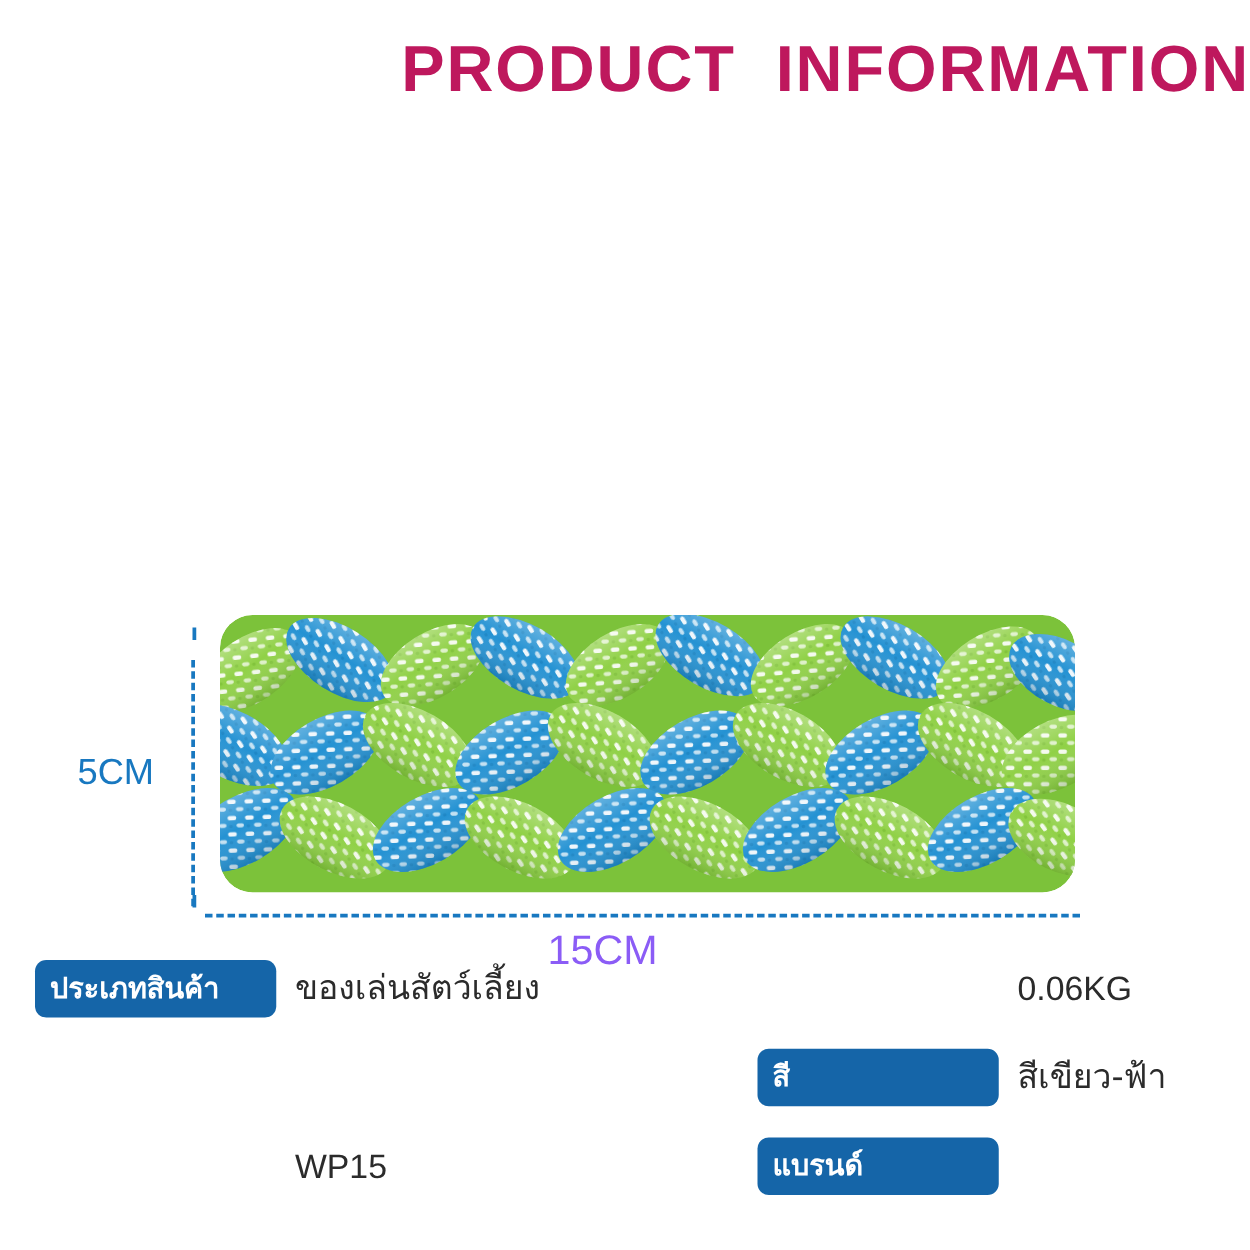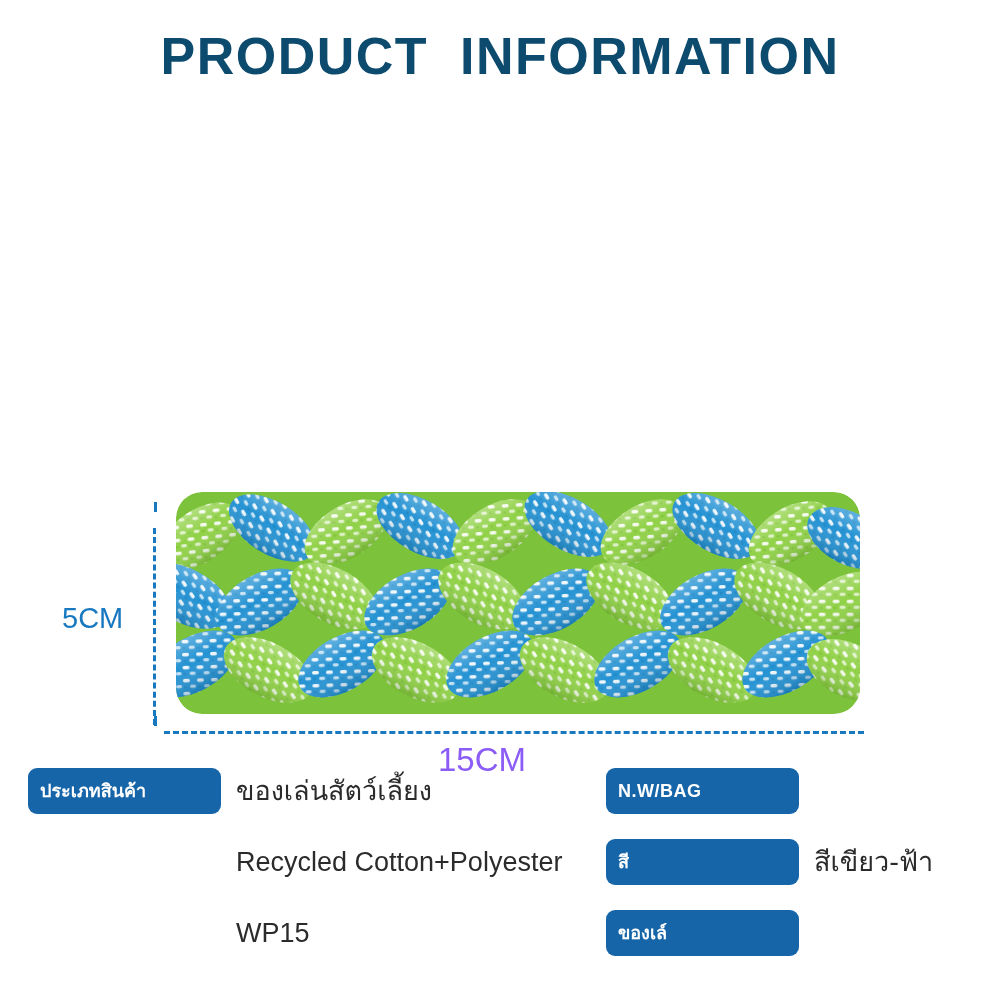--- a/index.html
+++ b/index.html
@@ -14,22 +14,22 @@
     overflow: hidden;
     position: relative;
   }
 
   
   #page-title {
     position: absolute;
     top: 26px;
     left: 0;
     width: 1000px;
-    text-align: center;
-    color: #0c4a6e;
+    text-align: right;
+    color: #be185d;
     font-size: 52px;
     font-weight: bold;
     letter-spacing: 1.5px;
     font-family: "Liberation Sans", "DejaVu Sans", sans-serif;
     white-space: pre;
   }
 
   
   #figure-area {
     position: absolute;
@@ -124,21 +124,21 @@
   }
   .spec-badge {
     position: absolute;
     left: 0;
     top: 0;
     width: 193px;
     height: 46px;
     background: #1565a8;
     border-radius: 9px;
     color: #ffffff;
-    font-size: 18px;
+    font-size: 23px;
     font-weight: bold;
     line-height: 46px;
     padding-left: 12px;
     box-sizing: border-box;
     white-space: nowrap;
     overflow: hidden;
     font-family: "DejaVu Sans", "Liberation Sans", sans-serif;
   }
   .spec-badge.latin {
     font-family: "Liberation Sans", "DejaVu Sans", sans-serif;
@@ -297,38 +297,37 @@
 <div id="spec-table">
 
   <div class="spec-col" id="spec-col-left">
 
     <div class="spec-row">
       <div class="spec-badge">ประเภทสินค้า</div>
       <div class="spec-value thai">ของเล่นสัตว์เลี้ยง</div>
     </div>
 
     <div class="spec-row">
-      <div class="spec-value">Recycled  Cotton+Polyester</div>
     </div>
 
     <div class="spec-row">
       <div class="spec-value">WP15</div>
     </div>
 
   </div>
 
   <div class="spec-col" id="spec-col-right">
 
     <div class="spec-row">
-      <div class="spec-badge latin">N.W/BAG</div>
+      <div class="spec-value">0.06KG</div>
     </div>
 
     <div class="spec-row">
       <div class="spec-badge">สี</div>
       <div class="spec-value thai">สีเขียว-ฟ้า</div>
     </div>
 
     <div class="spec-row">
-      <div class="spec-badge">ของเล์</div>
+      <div class="spec-badge">แบรนด์</div>
     </div>
 
   </div>
 </div>
 
 </body></html>

